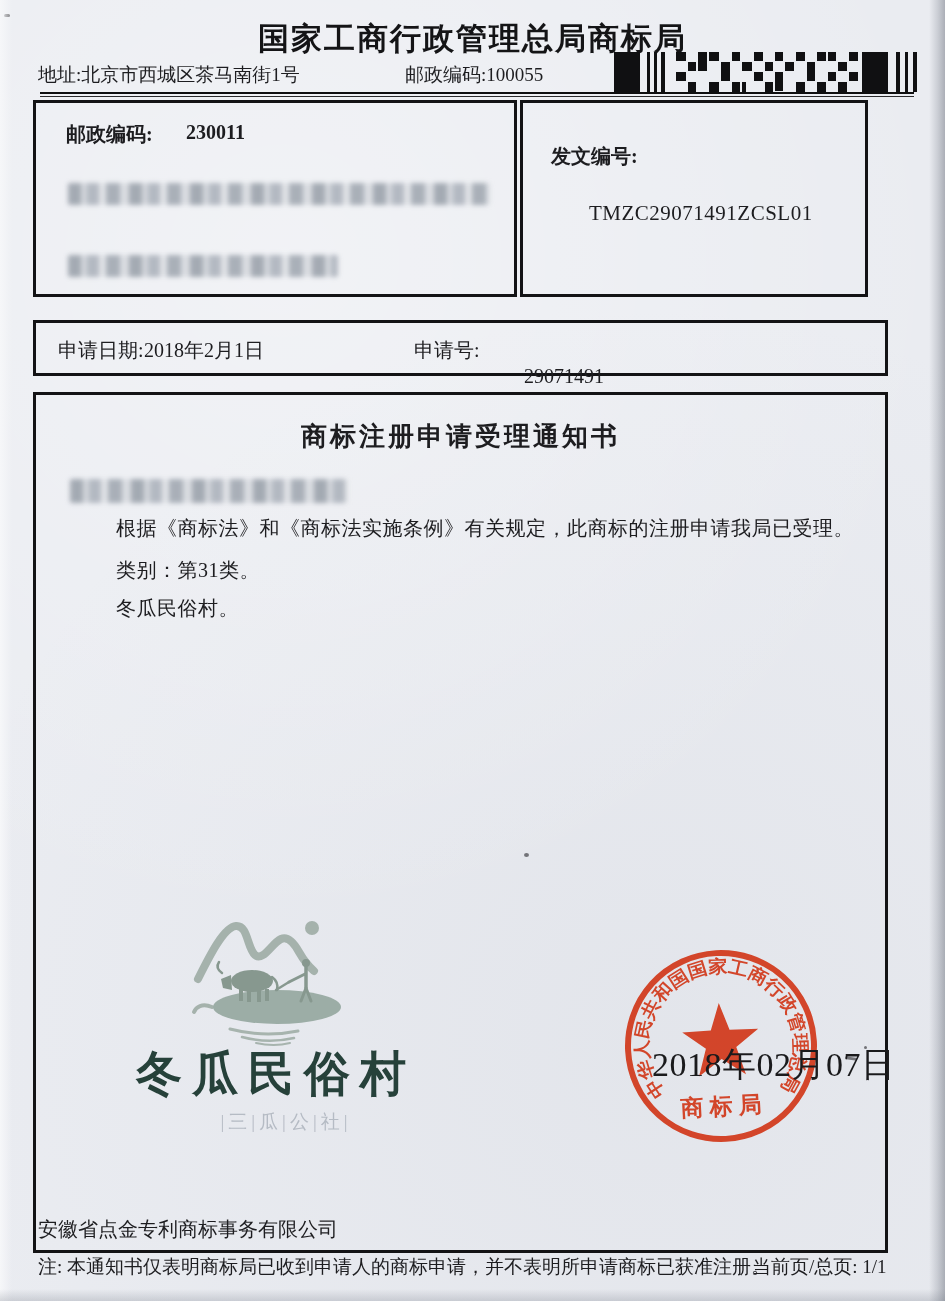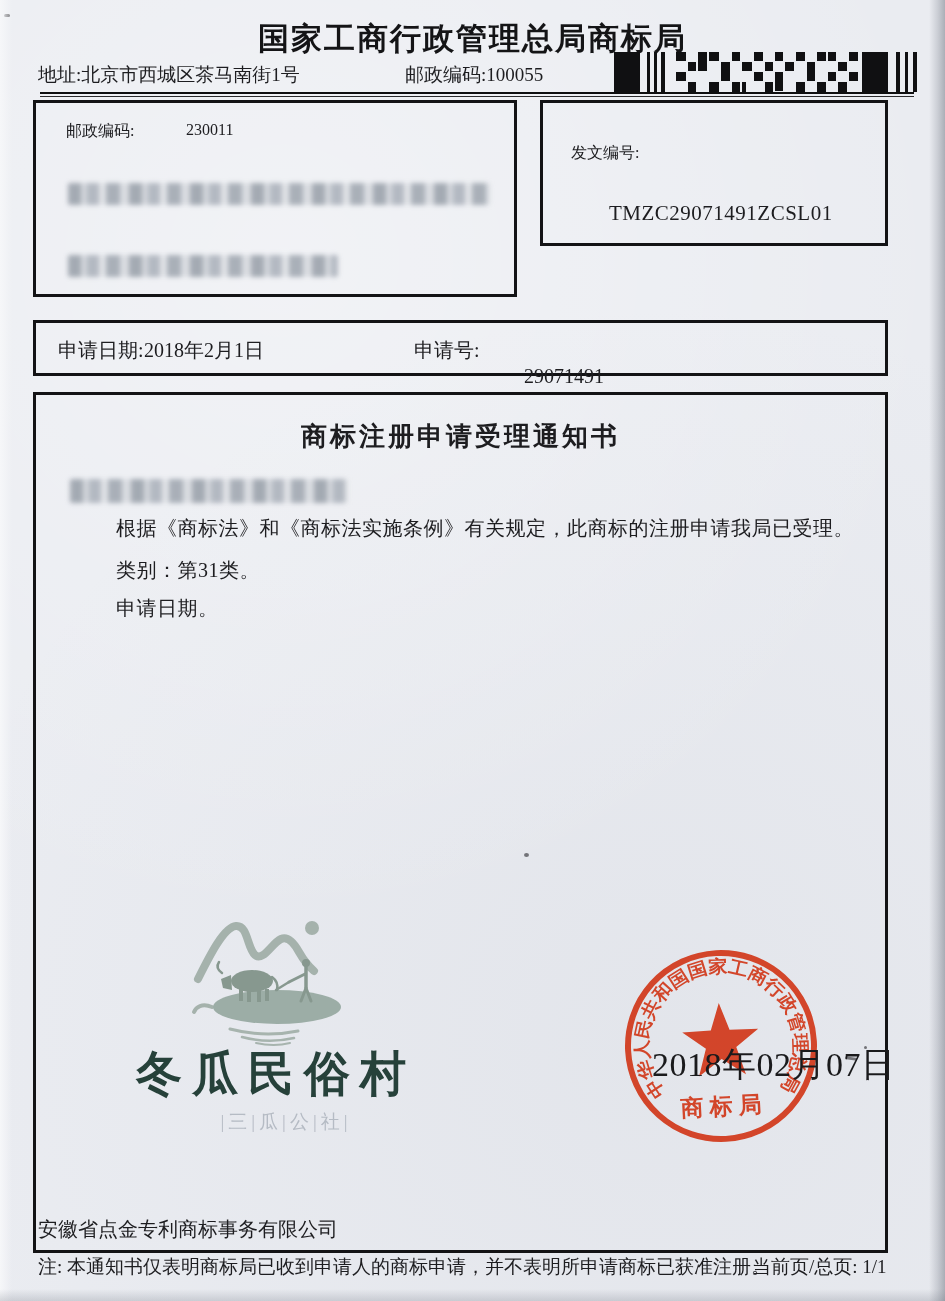--- a/index.html
+++ b/index.html
@@ -32,25 +32,25 @@
                font-size:31px; font-weight:700; letter-spacing:2px; color:#141416; }
   .addr      { top:62px; left:38px;  font-size:19px; }
   .postal    { top:62px; left:405px; font-size:19px; }
   .barcode   { top:52px; left:600px; }
   .hrule     { top:92px; left:40px; width:874px; height:5px;
                border-top:2.5px solid #0f0f10; border-bottom:1px solid #2a2a2c; }
 
   
   .box { border:3px solid #131315; position:absolute; }
   .box-recipient { left:33px; top:100px; width:484px; height:197px; }
-  .box-docnum    { left:540px; top:100px; width:348px; height:146px; }
+  .box-docnum    { left:520px; top:100px; width:348px; height:197px; }
   .box-approw    { left:33px; top:320px; width:855px; height:56px; }
   .box-main      { left:33px; top:392px; width:855px; height:861px; }
 
-  .lbl20 { font-size:16px; }
+  .lbl20 { font-size:20px;font-weight:bold; }
   .redact {
     background:repeating-linear-gradient(90deg,#8f97a1 0 13px,#ccd0d6 13px 19px,#a3aab4 19px 31px,#dfe1e5 31px 38px,#969ea8 38px 52px,#d5d8dd 52px 61px);
     filter:blur(2.4px); opacity:.78; border-radius:2px;
   }
 
   .docnum-value { font-size:21px; letter-spacing:.5px; }
   .approw-text  { font-size:20px; top:14px; }
 
   .notice-title { top:24px; left:0; width:100%; text-align:center;
                   font-size:26px; font-weight:700; letter-spacing:3px; }
@@ -147,21 +147,21 @@
     <span class="abs approw-text" style="left:488px;margin-top:28px;">29071491</span>
   </div>
 
   <div class="box box-main">
     <h2 class="abs notice-title">商标注册申请受理通知书</h2>
 
     <div class="abs redact" style="left:34px; top:84px; width:278px; height:24px;"></div>
 
     <p class="abs body-line nowrap" style="left:80px; top:120px;text-align:right;">根据《商标法》和《商标法实施条例》有关规定，此商标的注册申请我局已受理。</p>
     <p class="abs body-line" style="left:80px; top:162px;">类别：第31类。</p>
-    <p class="abs body-line" style="left:80px; top:200px;">申请日期。</p>
+    <p class="abs body-line" style="left:80px; top:200px;">冬瓜民俗村。</p>
 
     <svg class="abs" style="left:148px; top:516px;" width="190" height="135" viewBox="0 0 190 135" aria-hidden="true">
       <g stroke="#a5b2ac" fill="none" stroke-linecap="round">
         <path d="M14,68 C26,44 40,16 52,15 C64,14 63,37 71,44 C79,51 88,32 97,28 C104,25 110,32 115,41 C119,48 124,55 130,60" stroke-width="8"></path>
         <path d="M28,96 C18,92 12,96 10,101" stroke-width="4"></path>
       </g>
       <circle cx="128" cy="17" r="7" fill="#a5b2ac"></circle>
       <ellipse cx="93" cy="96" rx="64" ry="17" fill="#9cada6"></ellipse>
       <g fill="#87988f" stroke="#87988f">
         <ellipse cx="68" cy="70" rx="21" ry="11" stroke="none"></ellipse>

